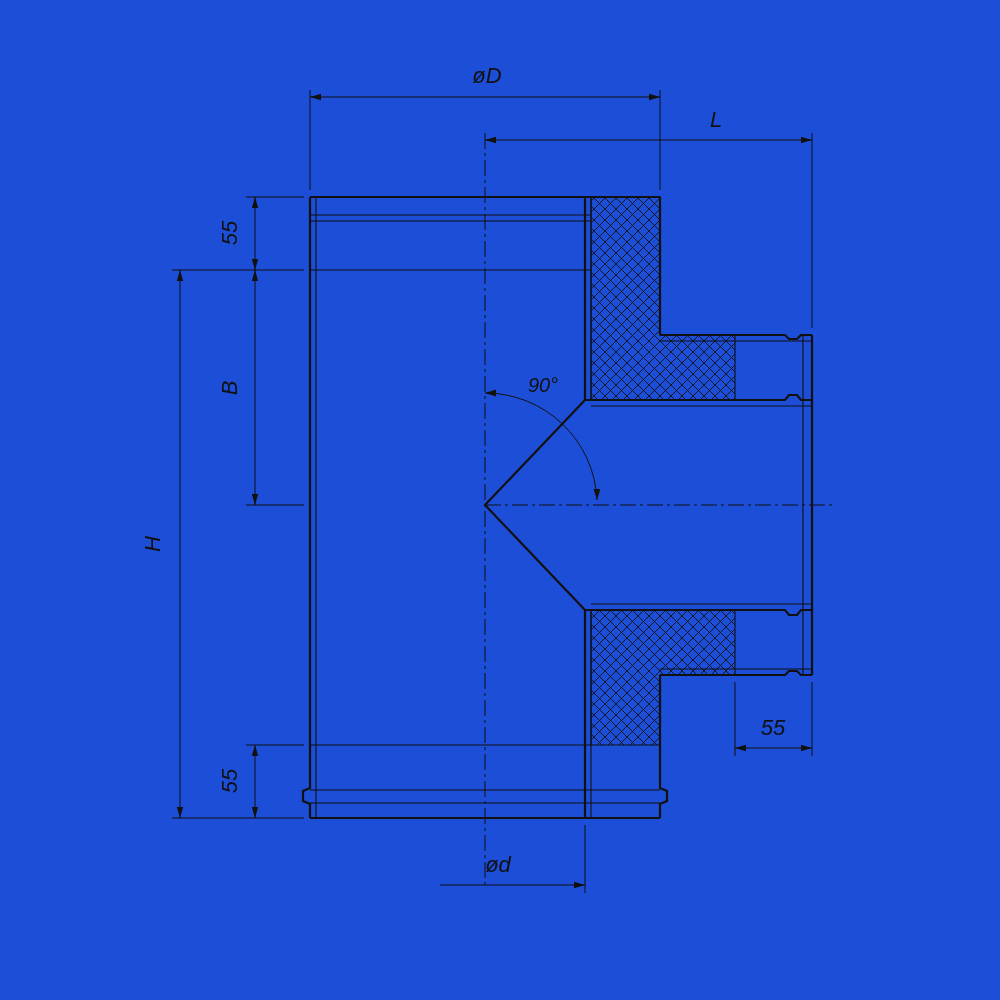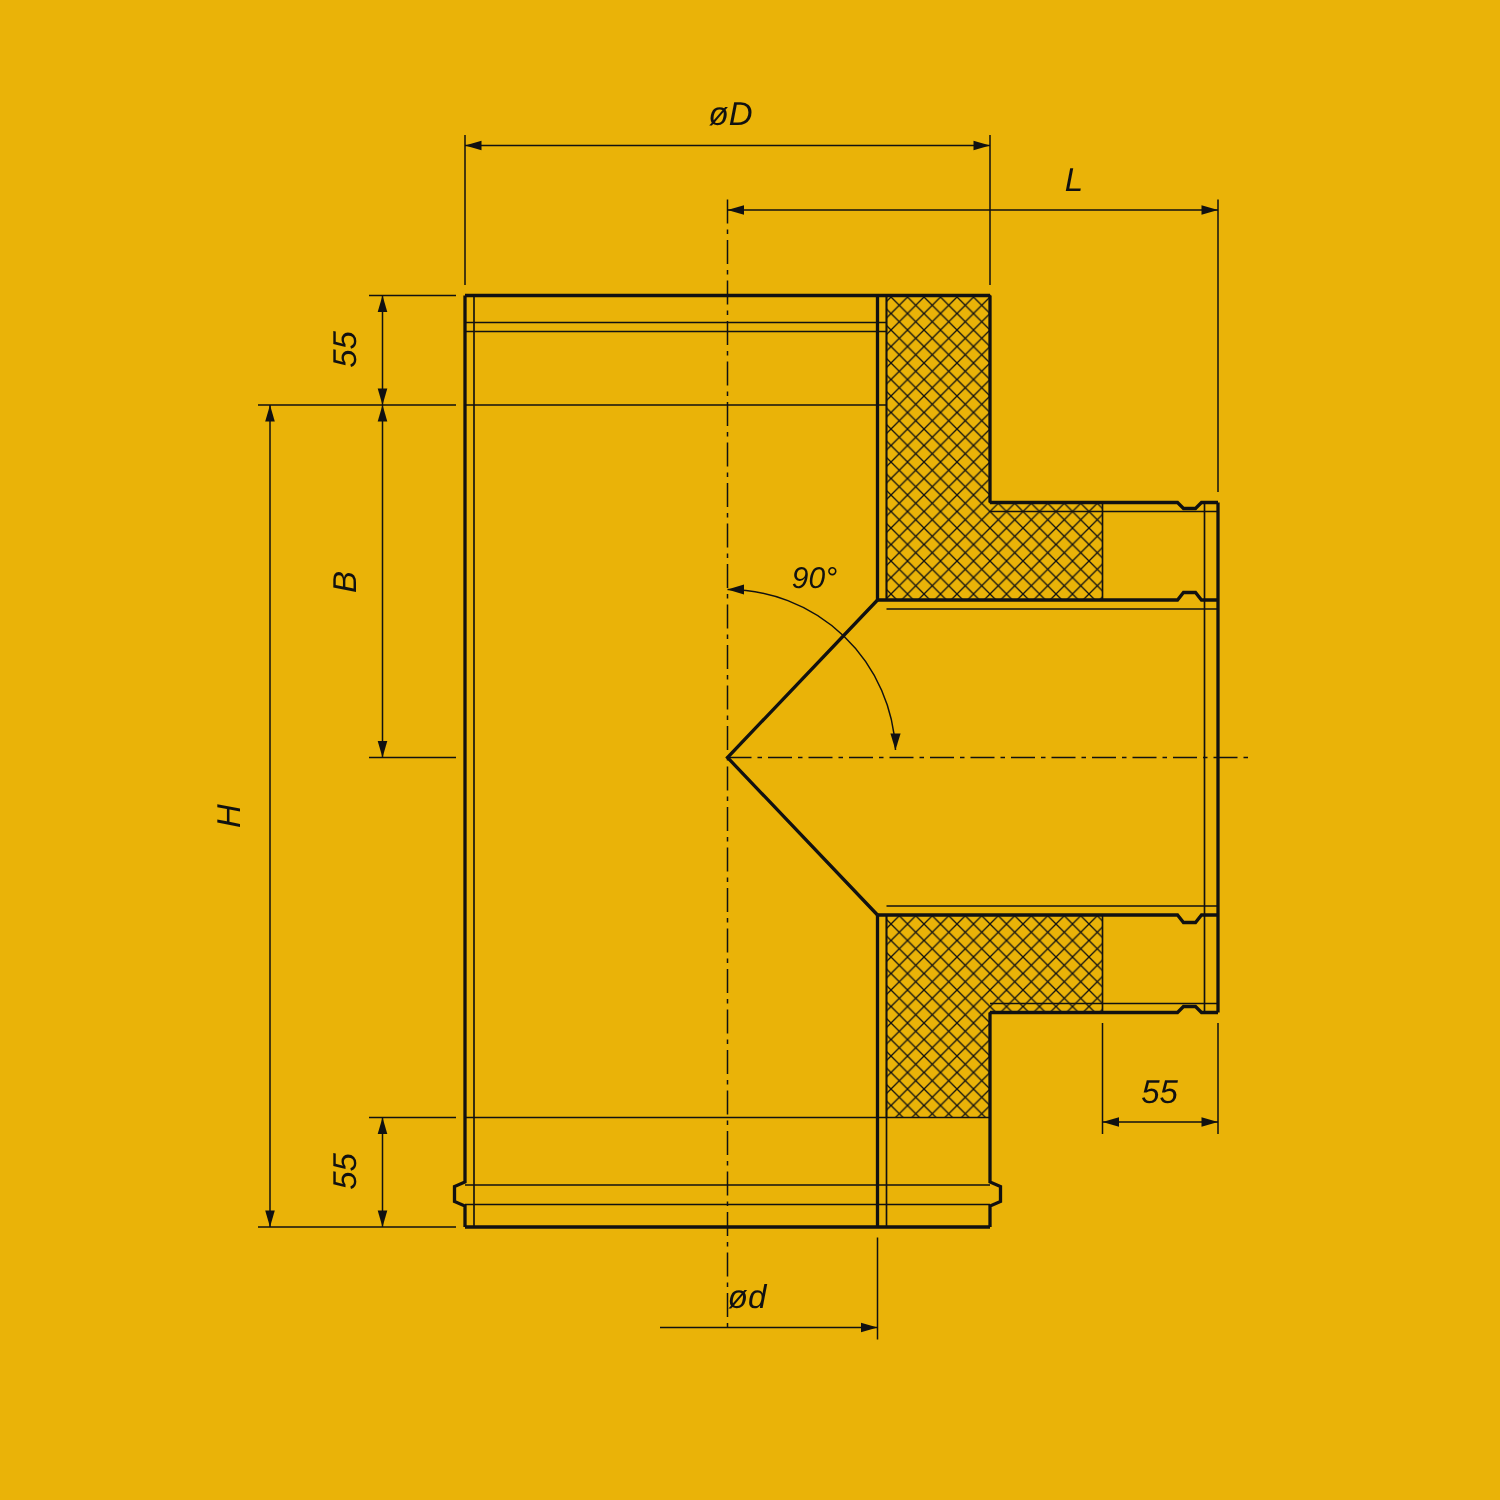--- a/index.html
+++ b/index.html
@@ -5,21 +5,21 @@
   html,body{
     margin:0;
     padding:0;
     background:#ffffff;
     font-family:"Liberation Sans",sans-serif;
   }
   .canvas{
     position:relative;
     width:1000px;
     height:1000px;
-    background:#eab308;
+    background:#1d4ed8;
     overflow:hidden;
   }
   svg{display:block}
   .outline{stroke:#111;stroke-width:2.2;fill:none;stroke-linejoin:miter;stroke-linecap:butt}
   .thin{stroke:#111;stroke-width:1.1;fill:none}
   .dim{stroke:#111;stroke-width:1;fill:none}
   .centerline{stroke:#111;stroke-width:1;fill:none;stroke-dasharray:16 4 3 4}
   .arrow{fill:#111;stroke:none}
   .hatchfill{fill:url(#xhatch);stroke:#111;stroke-width:1.1}
   .dim-label{font:italic 22px "Liberation Sans",sans-serif;fill:#111}

